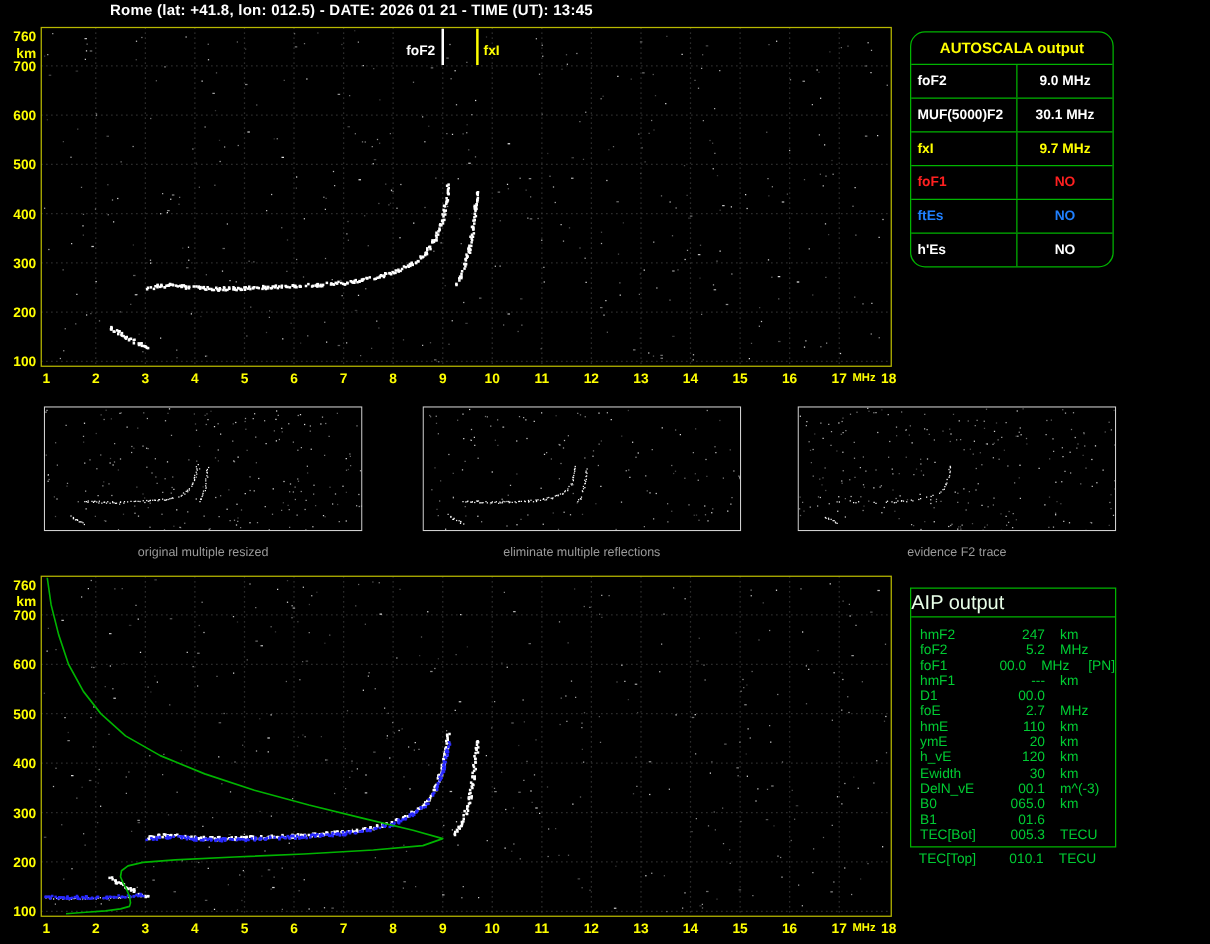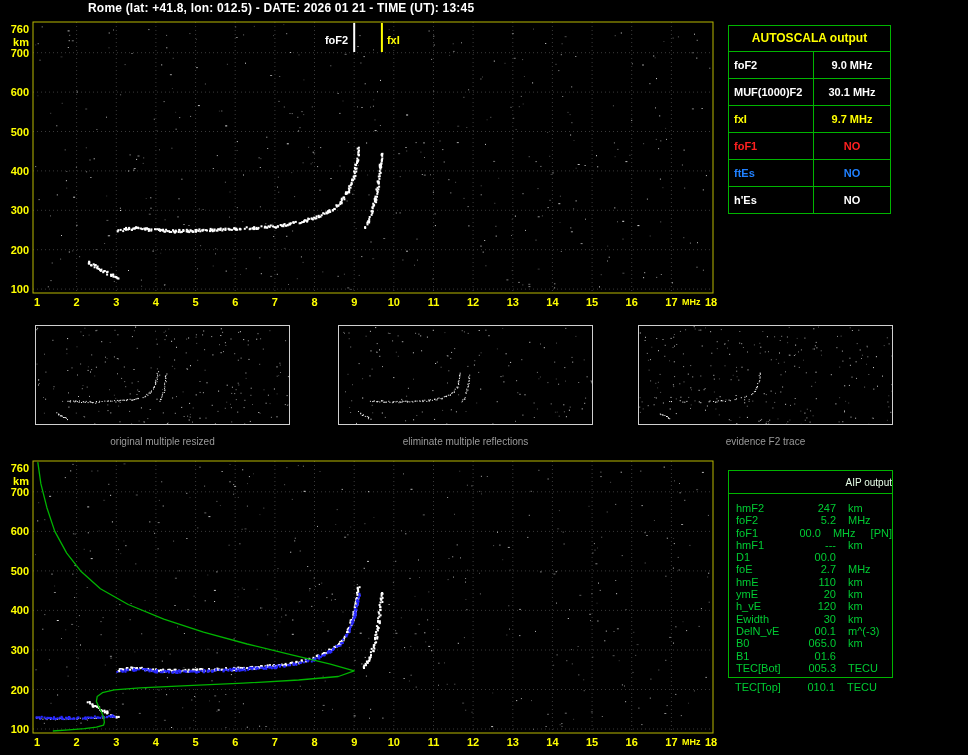--- a/index.html
+++ b/index.html
@@ -3,30 +3,30 @@
 <meta charset="utf-8">
 <style>
   html,body{margin:0;padding:0;background:#000;}
   .stage{position:relative;width:968px;height:755px;background:#000;overflow:hidden;
          font-family:"Liberation Sans",sans-serif;}
   .title{position:absolute;left:88px;top:1px;color:#ffffff;font-size:12px;font-weight:bold;letter-spacing:.2px;}
   svg.chart{position:absolute;left:0;}
   #chart-top{top:14px;}
   #chart-bottom{top:455px;}
   .panel{position:absolute;border:1px solid #00b400;box-sizing:border-box;}
-  .autoscala{left:728px;top:25px;width:163px;}
+  .autoscala{left:728px;top:25px;width:163px;border-radius:12px;}
   .as-header{height:25px;line-height:25px;text-align:center;color:#ffff00;font-weight:bold;font-size:12px;}
   .as-row{display:flex;border-top:1px solid #00b400;height:26px;align-items:stretch;font-weight:bold;font-size:11px;}
   .as-label{width:79px;padding-left:5px;border-right:1px solid #00b400;display:flex;align-items:center;}
   .as-value{flex:1;display:flex;align-items:center;justify-content:center;}
   .thumb{position:absolute;top:325px;width:255px;text-align:center;}
   .caption{margin-top:7px;font-size:10px;color:#9a9a9a;}
   .aip{left:728px;top:470px;width:165px;padding-bottom:3px;}
   .aip-text{color:#00cc33;font-size:11px;}
-  .aip-header{height:22px;line-height:24px;text-align:right;color:#e8ffe8;font-size:10px;border-bottom:1px solid #00b400;}
+  .aip-header{height:22px;line-height:24px;text-align:left;color:#e8ffe8;font-size:16px;border-bottom:1px solid #00b400;}
   #aip-rows{padding-top:8px;}
   .aip-row{display:flex;height:12.3px;line-height:12px;align-items:flex-start;}
   .aip-label{width:60px;padding-left:7px;}
   .aip-value{width:40px;text-align:right;}
   .aip-unit{margin-left:12px;width:42px;}
   .aip-extra{margin-left:2px;}
   .tec-outside{position:absolute;left:728px;top:681px;width:165px;}
 </style>
 </head>
 <body>
@@ -902,21 +902,21 @@
     </svg>
 
   <div class="panel autoscala">
     <div class="as-header">AUTOSCALA output</div>
     <div id="as-rows">
         <div class="as-row">
           <span class="as-label" style="color: rgb(255, 255, 255);">foF2</span>
           <span class="as-value" style="color: rgb(255, 255, 255);">9.0 MHz</span>
         </div>
         <div class="as-row">
-          <span class="as-label" style="color: rgb(255, 255, 255);">MUF(1000)F2</span>
+          <span class="as-label" style="color: rgb(255, 255, 255);">MUF(5000)F2</span>
           <span class="as-value" style="color: rgb(255, 255, 255);">30.1 MHz</span>
         </div>
         <div class="as-row">
           <span class="as-label" style="color: rgb(255, 255, 0);">fxI</span>
           <span class="as-value" style="color: rgb(255, 255, 0);">9.7 MHz</span>
         </div>
         <div class="as-row">
           <span class="as-label" style="color: rgb(255, 32, 32);">foF1</span>
           <span class="as-value" style="color: rgb(255, 32, 32);">NO</span>
         </div>

